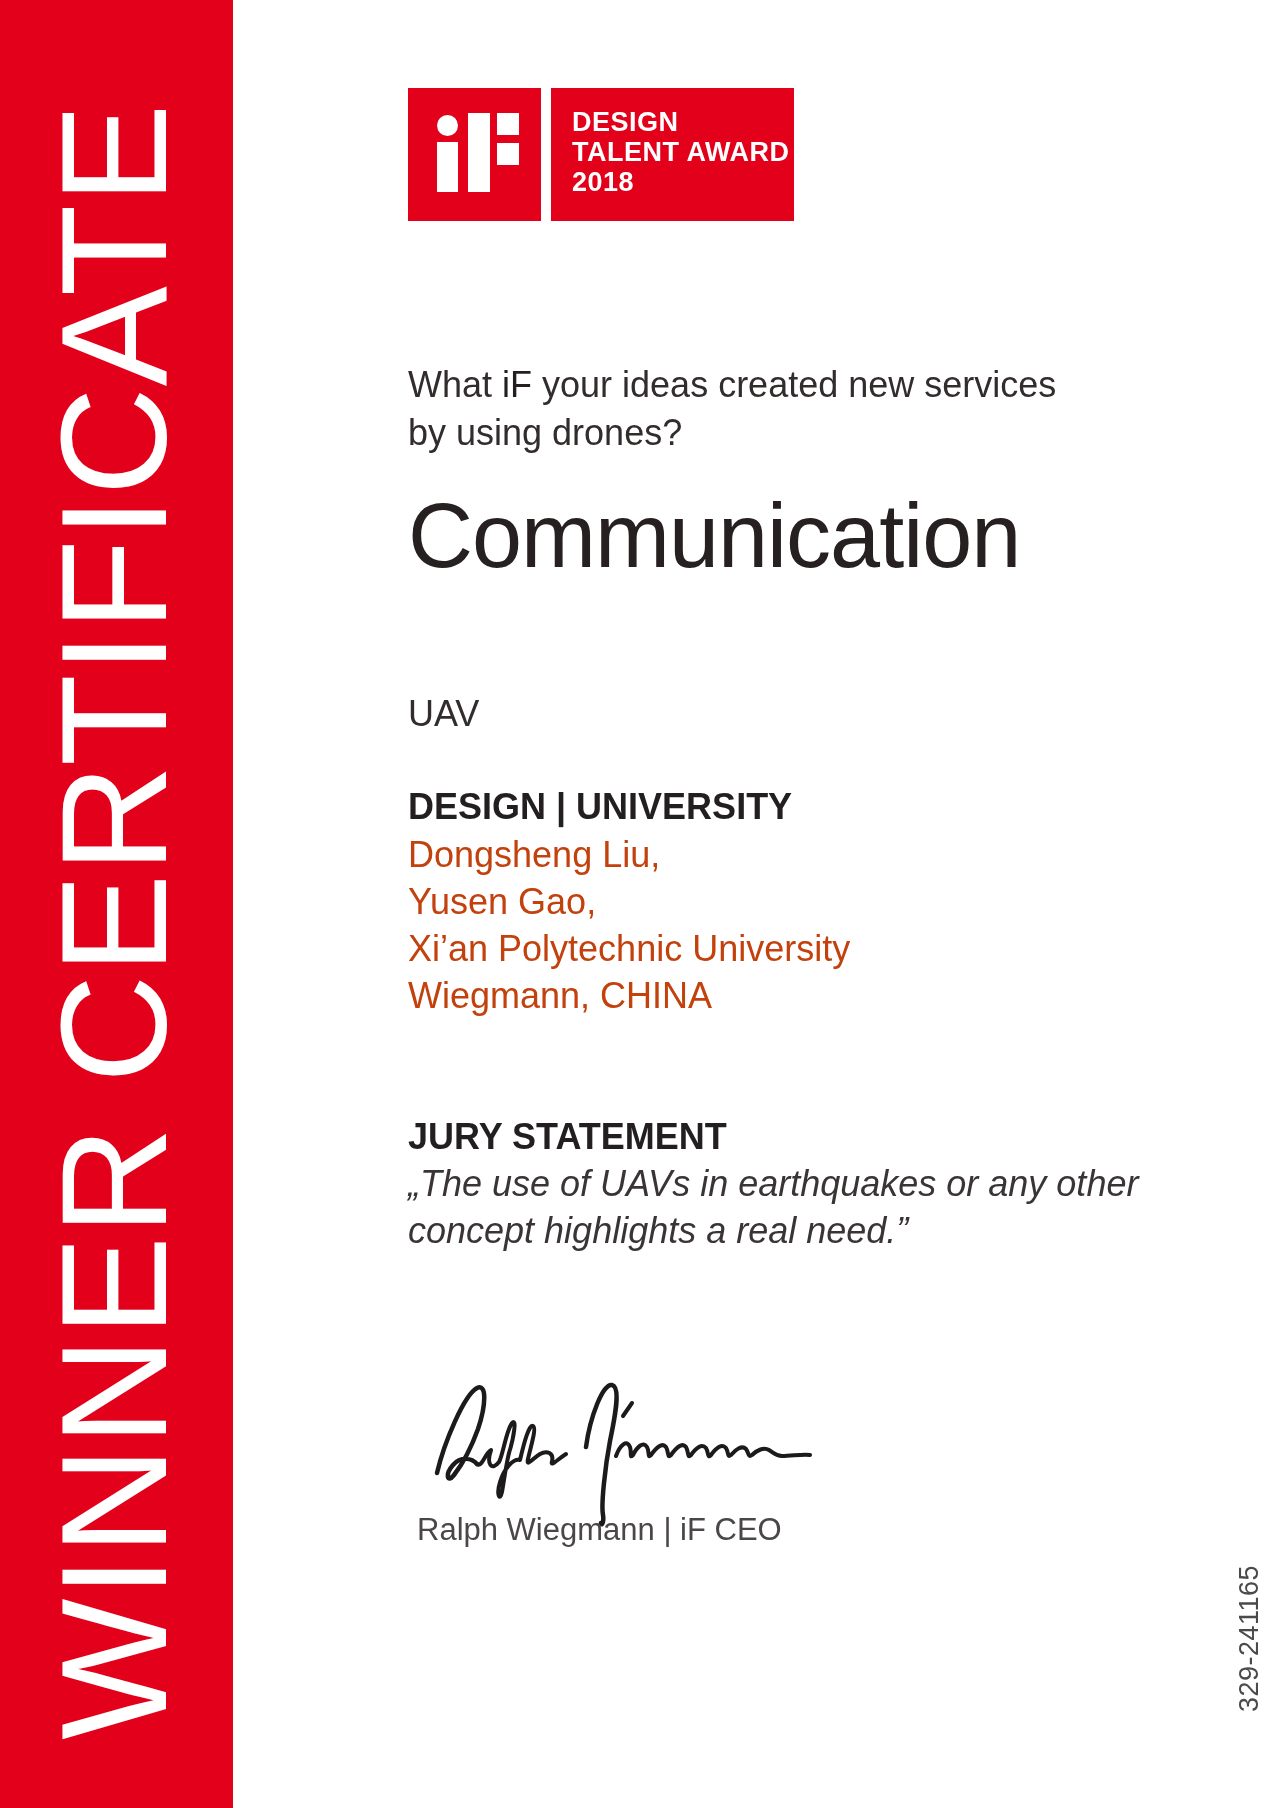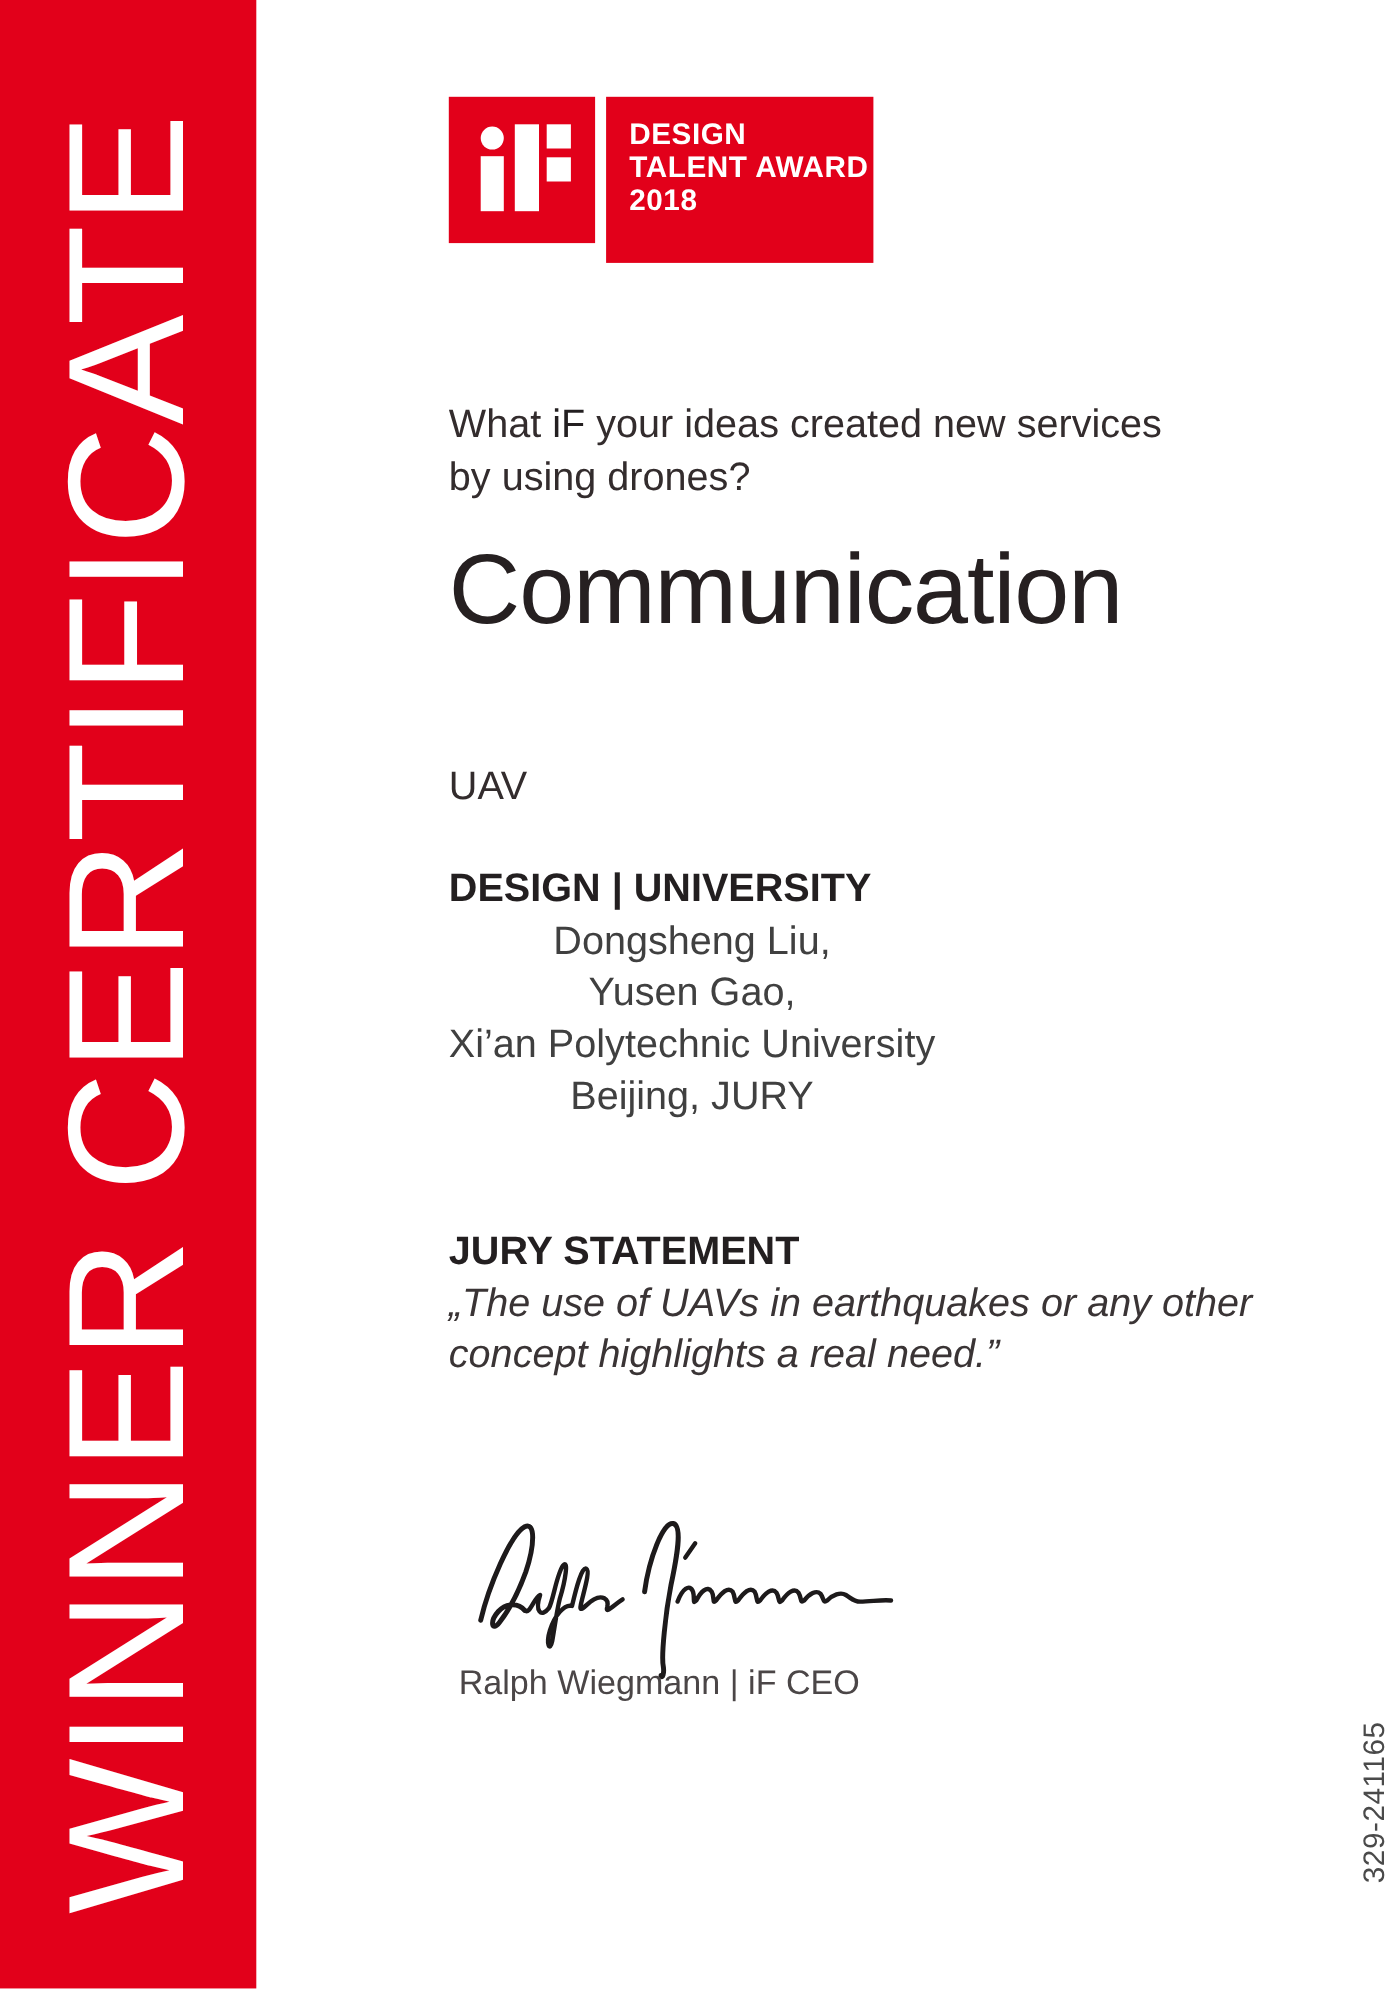--- a/index.html
+++ b/index.html
@@ -10,40 +10,40 @@
   
   .redbar{position:absolute;left:0;top:0;width:233px;height:1808px;background:#e2001a;}
   .vertical-title{
     position:absolute;left:38px;top:1740px;width:1650px;height:152px;
     transform:rotate(-90deg);transform-origin:0 0;
     color:#ffffff;font-size:150px;line-height:152px;letter-spacing:1px;
     font-weight:400;white-space:nowrap;
   }
   
   .logo-left{position:absolute;left:408px;top:88px;width:133px;height:133px;background:#e2001a;}
-  .logo-right{position:absolute;left:551px;top:88px;width:243px;height:151px;background:#e2001a;}
+  .logo-right{position:absolute;left:551px;top:88px;width:243px;height:133px;background:#e2001a;}
   .logo-right .txt{
     position:absolute;left:21px;top:19px;color:#ffffff;font-weight:bold;
     font-size:27px;line-height:30px;letter-spacing:0.5px;white-space:nowrap;
   }
   .ifmark{position:absolute;left:0;top:0;width:133px;height:133px;}
   .ifmark .dot{position:absolute;left:29px;top:27px;width:21px;height:21px;background:#fff;border-radius:50%;}
   .ifmark .istem{position:absolute;left:29px;top:54px;width:21px;height:50px;background:#fff;}
   .ifmark .fstem{position:absolute;left:60px;top:25px;width:22px;height:79px;background:#fff;}
   .ifmark .fsq1{position:absolute;left:89px;top:25px;width:22px;height:22px;background:#fff;}
   .ifmark .fsq2{position:absolute;left:89px;top:55px;width:22px;height:22px;background:#fff;}
   
   .line{position:absolute;left:408px;white-space:nowrap;}
   .intro{top:361px;font-size:36px;line-height:48px;color:#332c2d;}
   .intro b{font-weight:normal;color:#231f20;}
   .bigtitle{top:490px;font-size:90px;line-height:93px;font-weight:300;color:#262021;letter-spacing:-1px;}
   .uav{top:690px;font-size:36px;line-height:47px;color:#332c2d;}
   .sechead{font-weight:bold;font-size:36px;line-height:47px;color:#231f20;}
   .dehead{top:783px;}
-  .names{top:831px;font-size:36px;line-height:47px;color:#404040;text-align:center;}
+  .names{top:831px;font-size:36px;line-height:47px;color:#c2410c;}
   .juryhead{top:1113px;}
   .jurytext{top:1160px;font-size:36px;line-height:47px;font-style:italic;color:#3a3435;}
   .signame{top:1511px;left:417px;font-size:31px;line-height:38px;color:#4b4647;}
   
   .sig{position:absolute;left:380px;top:1355px;width:440px;height:200px;}
   
   .serial{
     position:absolute;left:1234px;top:1712px;width:146px;height:30px;
     transform:rotate(-90deg);transform-origin:0 0;
     font-size:27px;line-height:30px;color:#4a4a4a;letter-spacing:0.5px;white-space:nowrap;
@@ -80,21 +80,21 @@
   <div class="line bigtitle">
     <div>Communication</div>
   </div>
   <div class="line uav">UAV</div>
 
   <div class="line sechead dehead">DESIGN | UNIVERSITY</div>
   <div class="line names">
     <div>Dongsheng Liu,</div>
     <div>Yusen Gao,</div>
     <div>Xi’an Polytechnic University</div>
-    <div>Beijing, JURY</div>
+    <div>Wiegmann, CHINA</div>
   </div>
 
   <div class="line sechead juryhead">JURY STATEMENT</div>
   <div class="line jurytext">
     <div>„The use of UAVs in earthquakes or any other</div>
     <div>concept highlights a real need.”</div>
   </div>
 
   <svg class="sig" viewBox="0 0 440 200" fill="none" stroke="#1d1a1b" stroke-linecap="round" stroke-linejoin="round">
 

